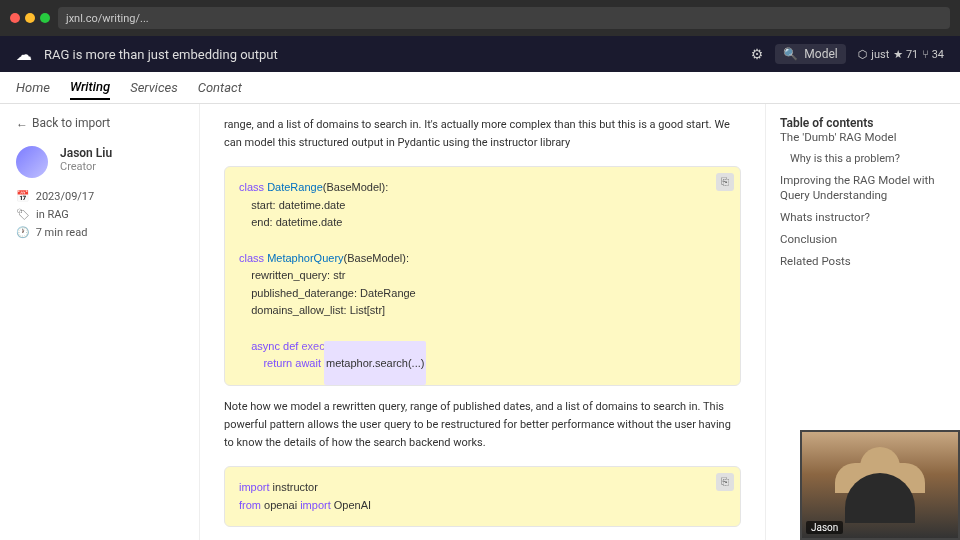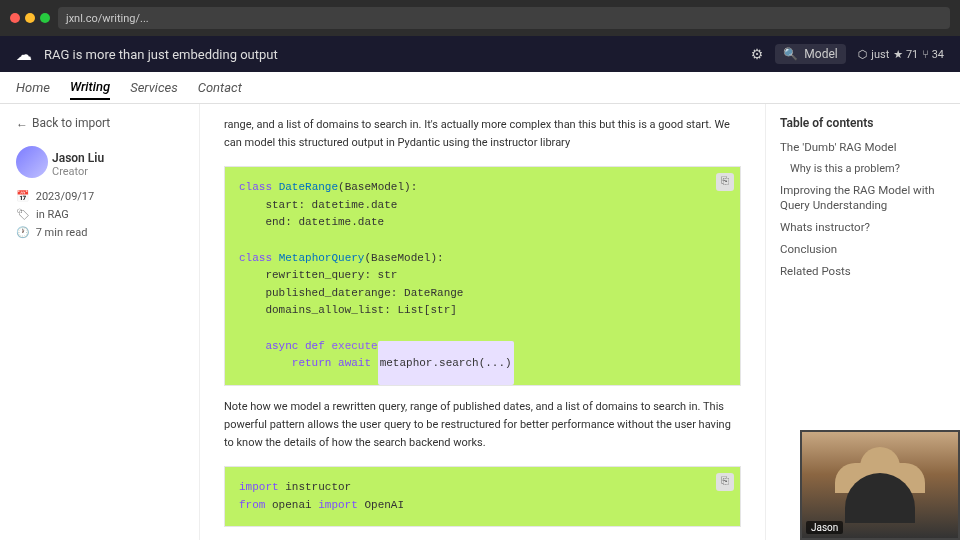--- a/index.html
+++ b/index.html
@@ -145,22 +145,22 @@
       display: flex;
       align-items: center;
       gap: 4px;
       font-size: 12px;
       color: #555;
       cursor: pointer;
       margin-bottom: 16px;
     }
     .author-section {
       display: flex;
-      align-items: flex-end;
-      gap: 4px;
+      align-items: flex-start;
+      gap: 12px;
       margin-bottom: 12px;
     }
     .avatar {
       width: 32px;
       height: 32px;
       border-radius: 50%;
       background: #ddd;
       overflow: hidden;
       flex-shrink: 0;
     }
@@ -191,25 +191,25 @@
       color: #333;
     }
     .article-text {
       margin-bottom: 14px;
       font-size: 11px;
       line-height: 1.65;
     }
 
     
     .code-block {
-      background: #bef264;
+      background: #fef9c3;
       border: 1px solid #e5e5e5;
-      border-radius: 0;
+      border-radius: 6px;
       margin: 12px 0;
-      font-family: Liberation Mono, monospace;
+      font-family: Liberation Sans, sans-serif;
       font-size: 11px;
       line-height: 1.6;
       position: relative;
       overflow: hidden;
     }
     .code-block-inner {
       padding: 12px 14px;
       overflow-x: auto;
     }
     .code-copy-btn {
@@ -236,21 +236,20 @@
     .right-sidebar {
       width: 195px;
       padding: 12px 14px;
       border-left: 1px solid #eee;
       flex-shrink: 0;
       font-size: 11.5px;
     }
     .toc-title {
       font-weight: 600;
       color: #333;
-      margin-bottom: 10px;
       font-size: 12px;
     }
     .toc-item {
       color: #555;
       margin-bottom: 7px;
       cursor: pointer;
       line-height: 1.3;
     }
     .toc-item.active {
       color: #7c4dff;

